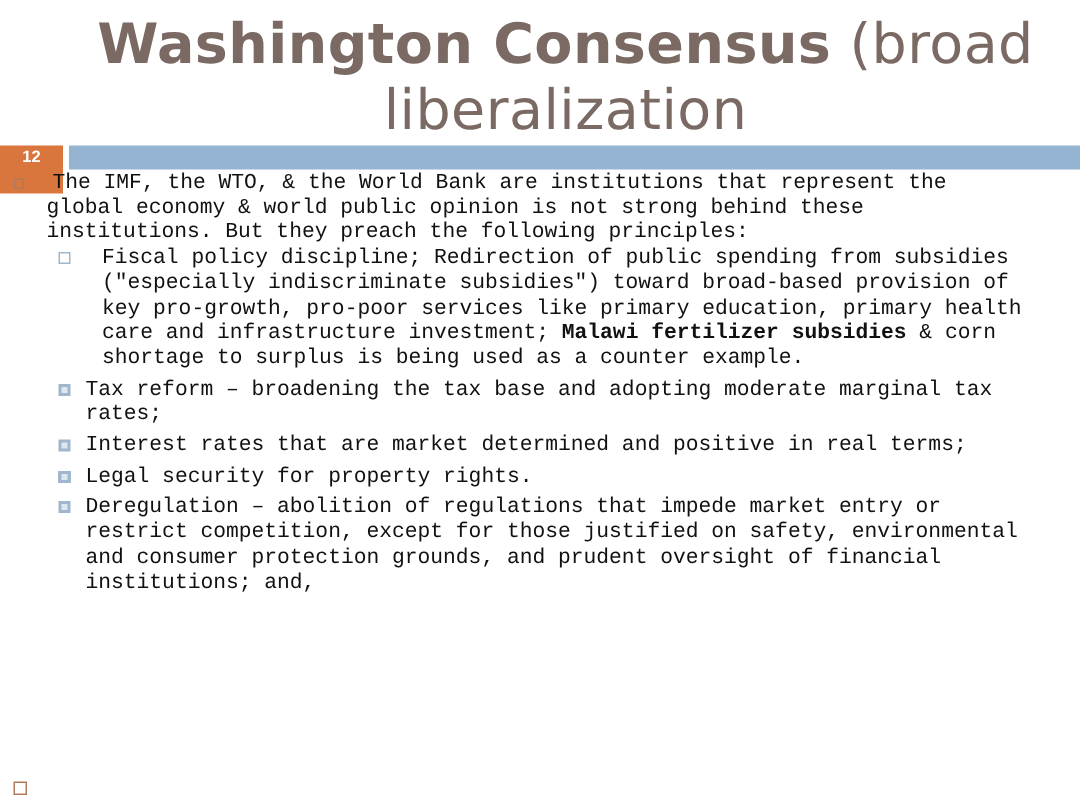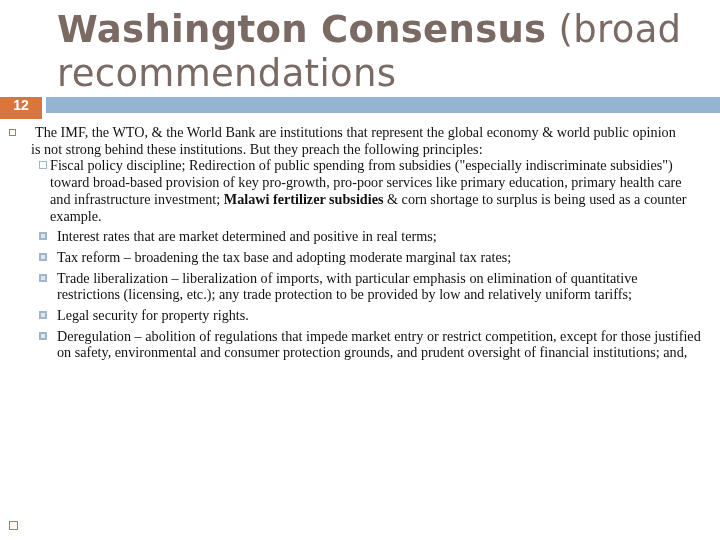--- a/index.html
+++ b/index.html
@@ -1,63 +1,63 @@
 <!DOCTYPE html>
 <html><head>
 <meta charset="utf-8">
 <style>
   html, body { margin:0; padding:0; }
   body { width:720px; height:540px; background:#ffffff; position:relative; overflow:hidden;
          font-family:"Liberation Sans", "DejaVu Sans", sans-serif; color:#111; }
   .title { position:absolute; left:57px; top:8px; width:640px; font-size:37px; line-height:44px;
-           color:#7a6a63; font-family:"DejaVu Sans", sans-serif; letter-spacing:0.3px; }
+           color:#7a6a63; font-family:"DejaVu Sans", sans-serif; letter-spacing:0.3px;text-align:center; }
   .title b { font-weight:bold; }
   .title .light { font-weight:normal; }
-  .slide-num { position:absolute; left:0; top:97px; width:42px; height:22px; background:#d9763e;
-               color:#fff; font-size:14px; font-weight:bold; text-align:center; line-height:16px; }
+  .slide-num { position:absolute; left:0; top:97px; width:42px; height:32px; background:#d9763e;
+               color:#fff; font-size:11px; font-weight:bold; text-align:center; line-height:16px; }
   .bar { position:absolute; left:46px; top:97px; right:0; height:16px; background:#94b4d2; }
-  .content { position:absolute; left:0; top:124px; width:708px; font-size:14.2px; line-height:16.7px;
-             font-family:Liberation Serif, serif; }
+  .content { position:absolute; left:0; top:114px; width:708px; font-size:14.2px; line-height:16.7px;
+             font-family:Liberation Mono, monospace; }
   .l1 { position:relative; padding-left:60px; padding-right:20px; margin-left:-3px; }
   .l1 .bul { position:absolute; left:9px; top:5px; width:5px; height:5px; border:1px solid #b07a5a; }
   .l1 p { margin:0; padding-left:0; }
   ul.l2 { list-style:none; margin:0; padding:0; }
   ul.l2 li { position:relative; padding-left:57px; margin-bottom:4px; padding-right:6px; }
   ul.l2 li .bul2 { position:absolute; left:39px; top:4px; width:8px; height:8px; background:#9fb6cc; }
   ul.l2 li .bul2::after { content:""; position:absolute; left:2px; top:2px; width:4px; height:4px; background:#dde7f0; }
   ul.l2 li .bul2.hollow { background:#fff; border:1px solid #9fb6cc; width:6px; height:6px; }
   ul.l2 li .bul2.hollow::after { display:none; }
   .bold { font-weight:bold; }
   .empty-bul { position:absolute; left:9px; top:521px; width:7px; height:7px; border:1px solid #b07a5a; }
 </style>
 </head>
 <body>
 
 <div class="title">
   <b>Washington Consensus</b><span class="light"> (broad</span><br>
-  <span class="light">recommendations</span>
+  <span class="light">liberalization</span>
 </div>
 
 <div class="slide-num">12</div>
 <div class="bar"></div>
 
 <div class="content">
   <div class="l1" style="padding-left:34px;">
     <span class="bul" style="left:12px;"></span>
     <p style="text-indent:4px;">The IMF, the WTO, &amp; the World Bank are institutions that represent the global economy &amp; world public opinion is not strong behind these institutions. But they preach the following principles:</p>
   </div>
   <ul class="l2" style="margin-top:0;">
-    <li style="padding-left:50px;">
+    <li style="padding-left:68px;">
       <span class="bul2 hollow"></span>
       <span>Fiscal policy discipline; Redirection of public spending from subsidies ("especially indiscriminate subsidies") toward broad-based provision of key pro-growth, pro-poor services like primary education, primary health care and infrastructure investment;</span>
       <span class="bold">Malawi fertilizer subsidies</span><span> &amp; corn shortage to surplus is being used as a counter example.</span>
     </li>
+    <li><span class="bul2"></span><span>Tax reform – broadening the tax base and adopting moderate marginal tax rates;</span></li>
     <li><span class="bul2"></span><span>Interest rates that are market determined and positive in real terms;</span></li>
-    <li><span class="bul2"></span><span>Tax reform – broadening the tax base and adopting moderate marginal tax rates;</span></li>
-    <li><span class="bul2"></span><span>Trade liberalization – liberalization of imports, with particular emphasis on elimination of quantitative restrictions (licensing, etc.); any trade protection to be provided by low and relatively uniform tariffs;</span></li>
+    <li><span class="bul2"></span></li>
     <li><span class="bul2"></span></li>
     <li><span class="bul2"></span></li>
     <li><span class="bul2"></span><span>Legal security for property rights.</span></li>
     <li><span class="bul2"></span><span>Deregulation – abolition of regulations that impede market entry or restrict competition, except for those justified on safety, environmental and consumer protection grounds, and prudent oversight of financial institutions; and,</span></li>
   </ul>
 </div>
 
 <div class="empty-bul"></div>
 
 </body></html>

